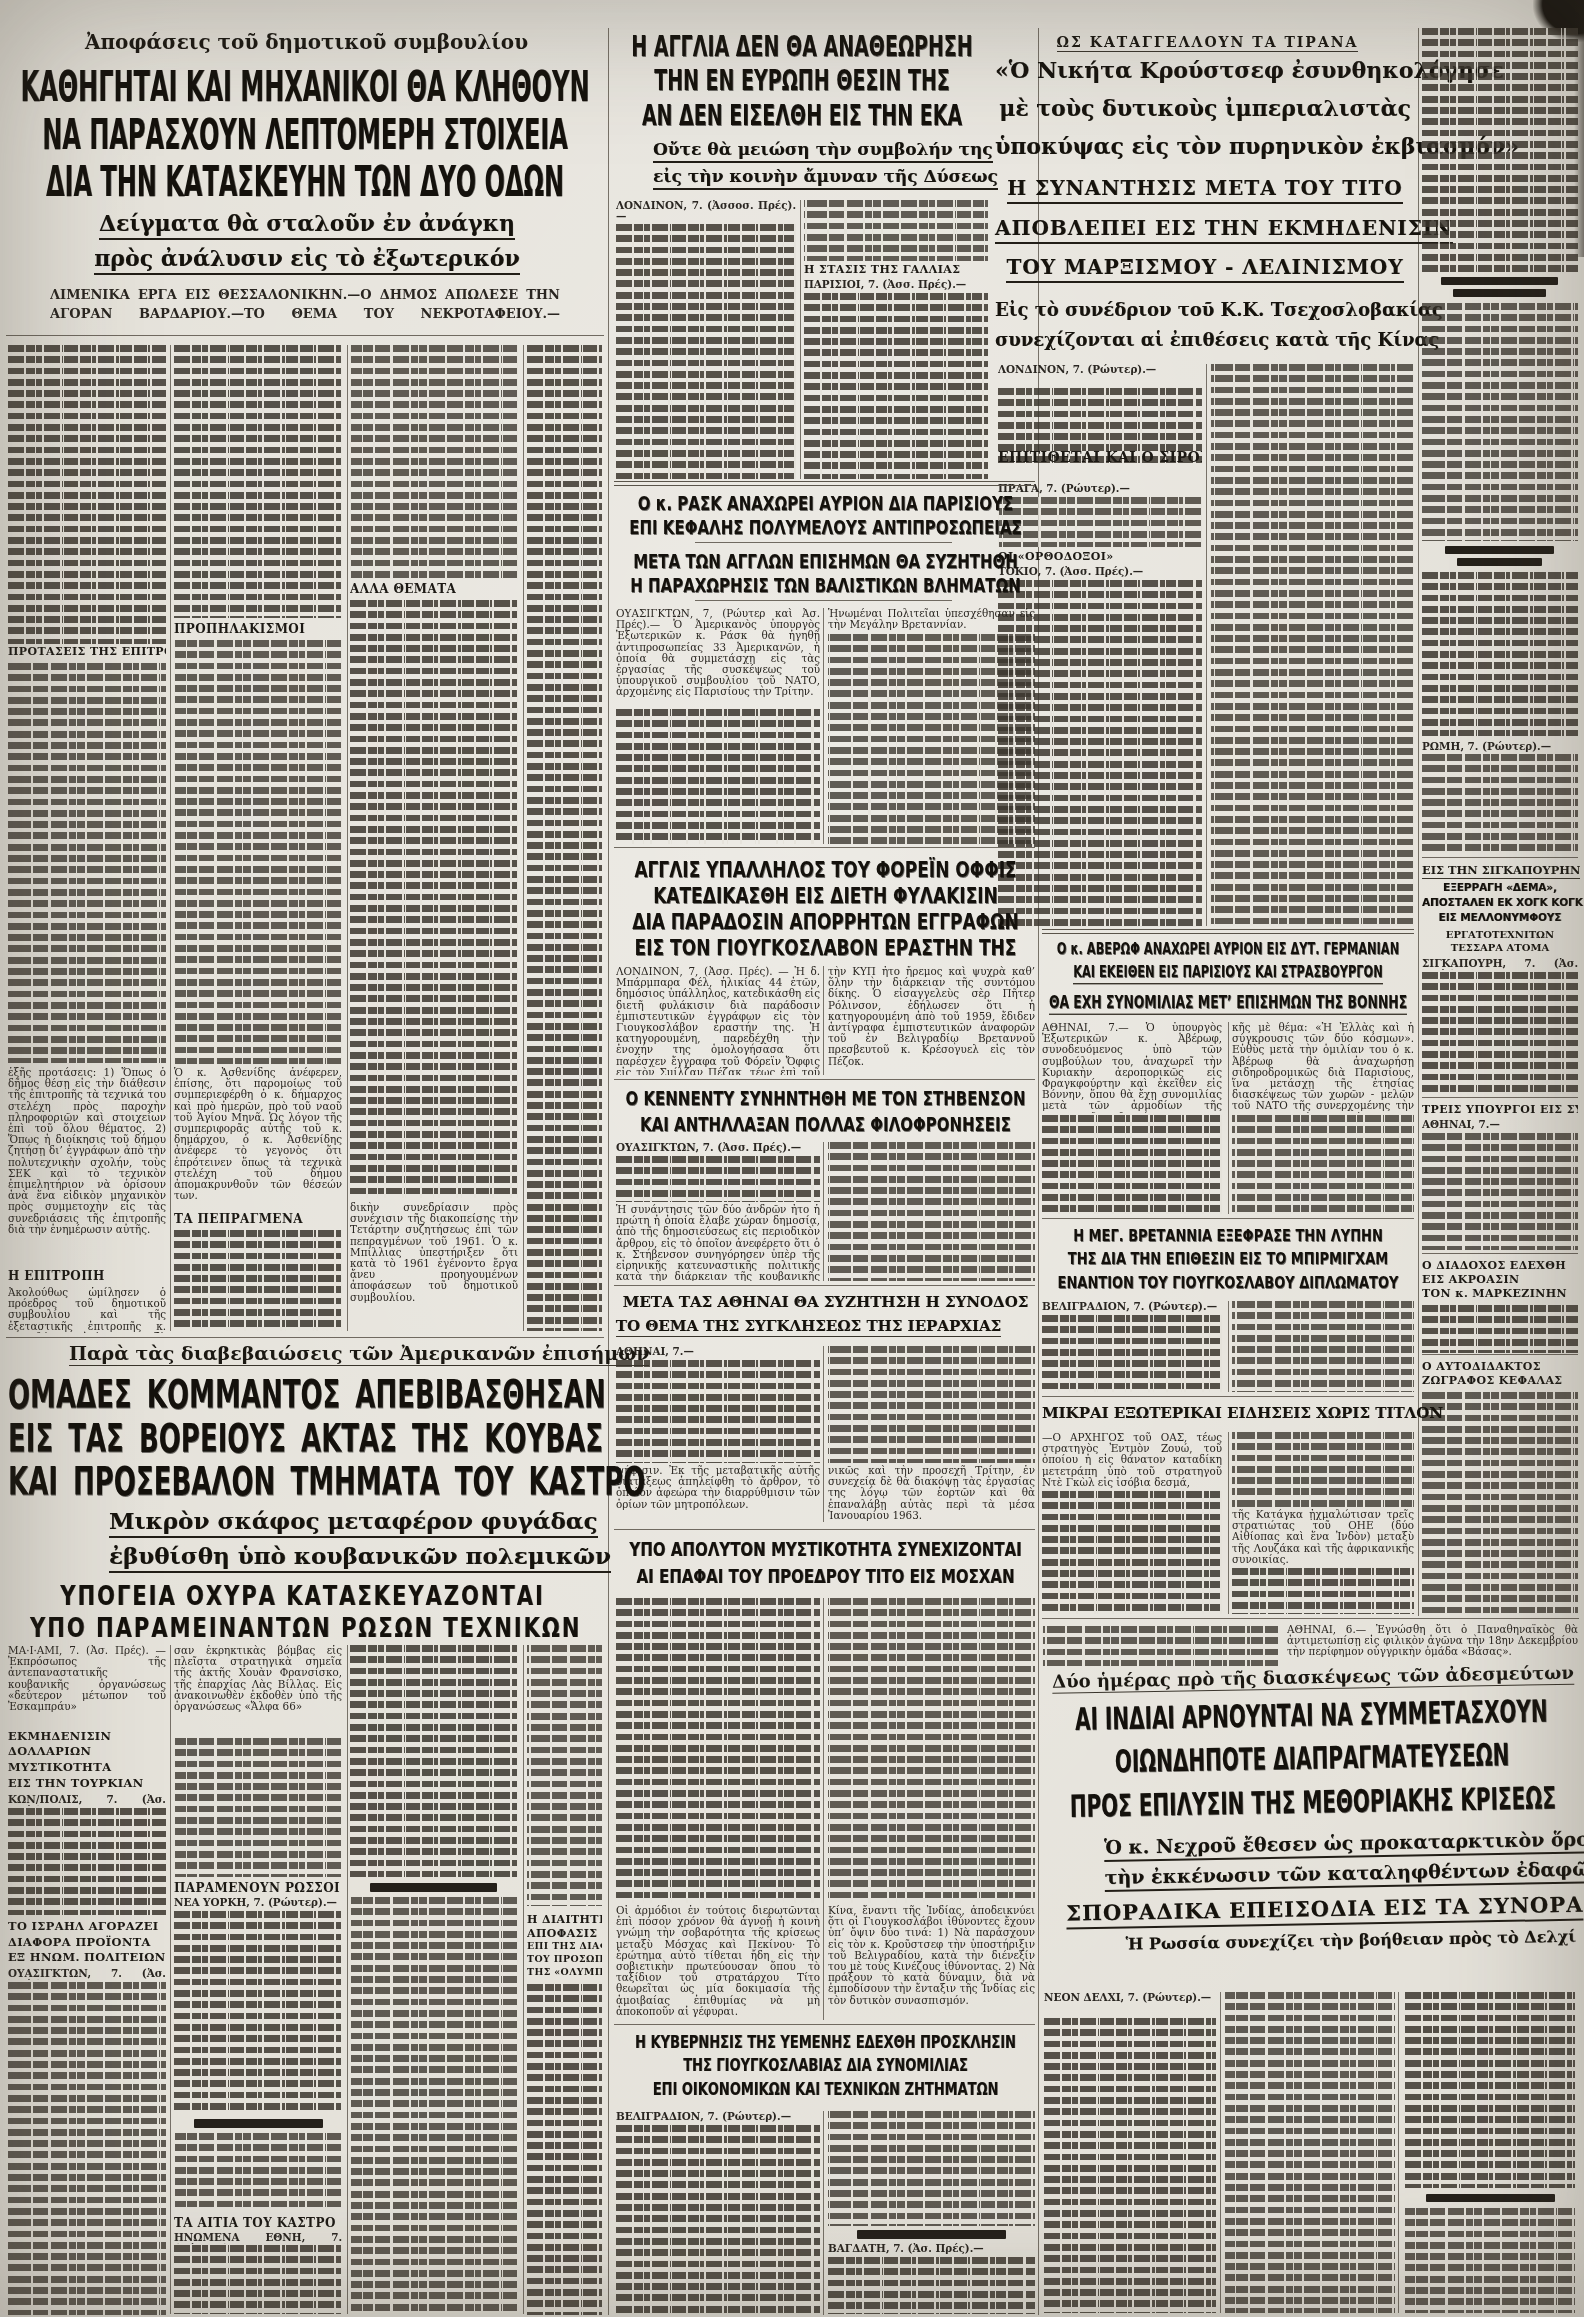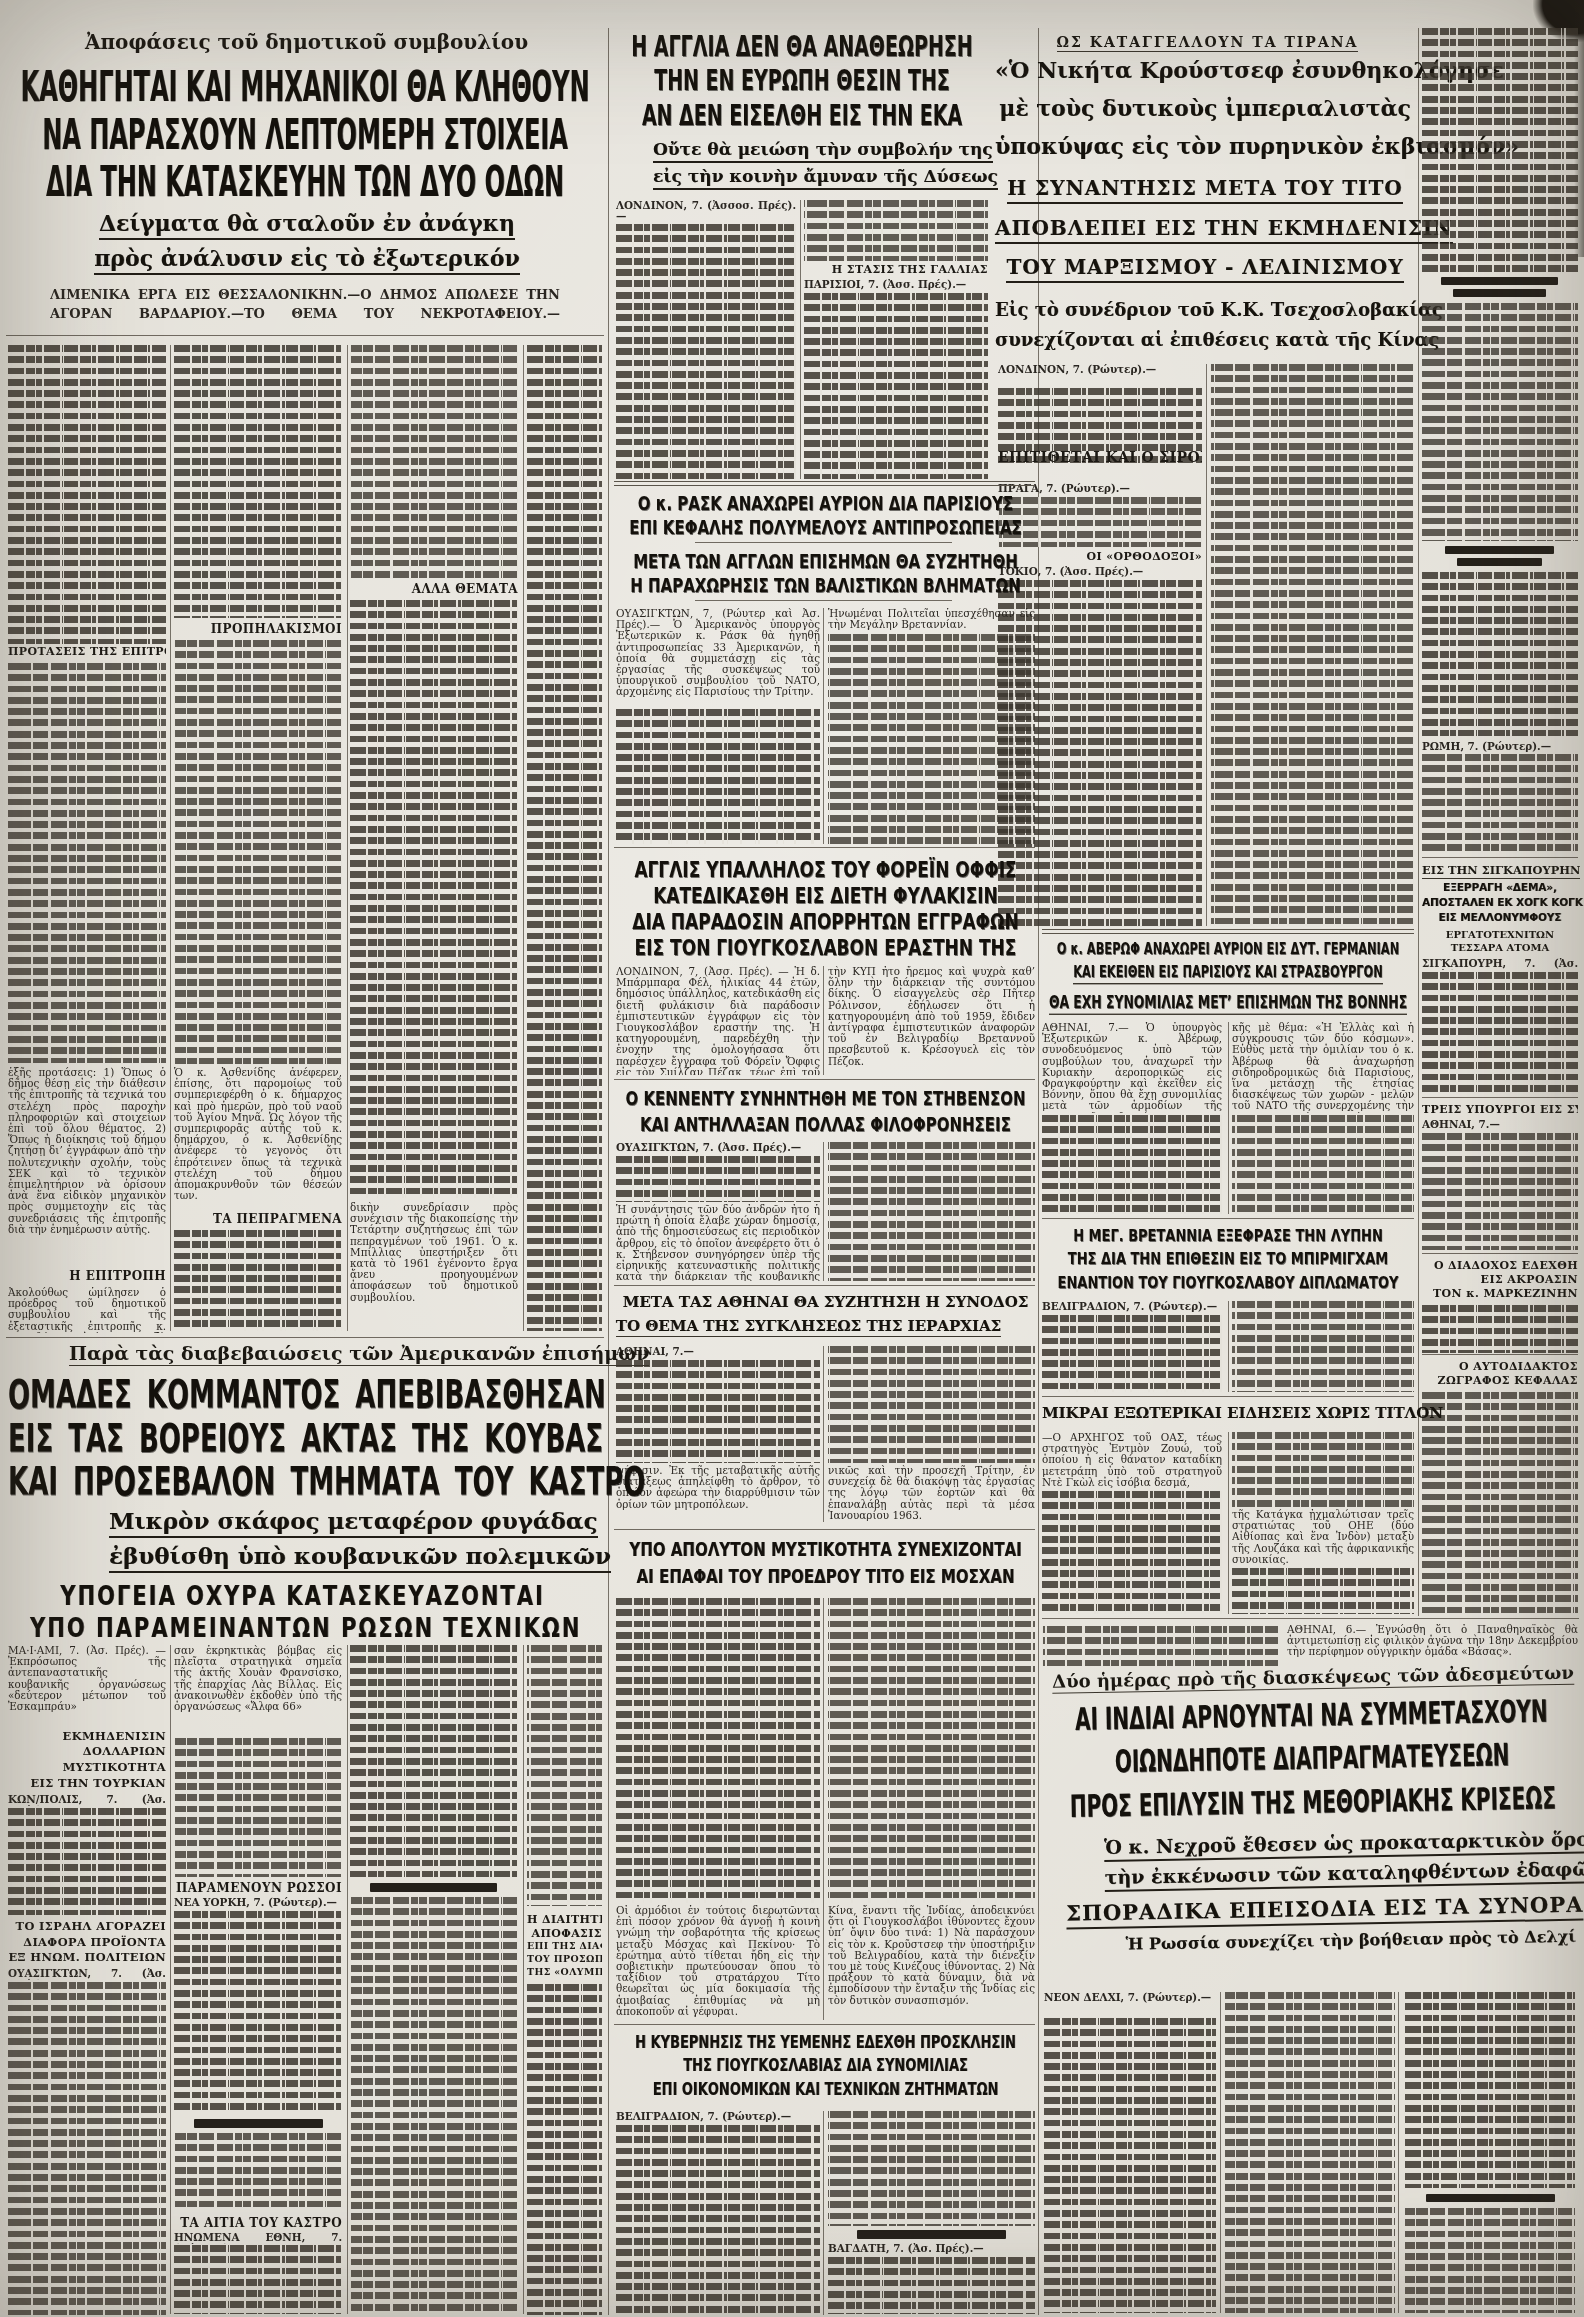--- a/index.html
+++ b/index.html
@@ -19,21 +19,21 @@
   
   .hs{font-family:"DejaVu Sans",sans-serif;font-weight:bold;color:#14110c;text-align:center;white-space:nowrap;
       text-shadow:0.6px 0.4px 0 rgba(10,8,5,.55)}
   
   .hf{font-family:"DejaVu Serif",serif;font-weight:bold;color:#16130d;text-align:center;white-space:nowrap;
       text-shadow:0.4px 0.3px 0 rgba(10,8,5,.4)}
   .sy{transform-origin:50% 0}
   .ul{border-bottom:2px solid #221e17;padding-bottom:2px}
   .ul1{border-bottom:1px solid #3a352c;padding-bottom:1px}
   .sub{font-family:"DejaVu Serif",serif;font-weight:bold;font-size:12px;letter-spacing:0.4px;
-       text-align:right;color:#1c1914;white-space:nowrap;overflow:hidden}
+       text-align:left;color:#1c1914;white-space:nowrap;overflow:hidden}
   .tiny{font-size:10.4px;line-height:11.2px;text-align:justify;color:#2a2621;overflow:hidden;
         font-family:"DejaVu Serif",serif}
   
   .greek{opacity:.84;background-image:
       repeating-linear-gradient(90deg, transparent 0 16px, var(--paper) 16px 18px),
       repeating-linear-gradient(90deg, transparent 0 27px, var(--paper) 27px 28px),
       repeating-linear-gradient(180deg, #3a352d 0 6.7px, transparent 6.7px 11.3px)}
   .greek.g2{background-position:7px 0,13px 0,0 0;opacity:.78}
   .ghead{background:#24201a;border-radius:1px}
   .vr{width:1px;background:var(--rule);opacity:.8}

